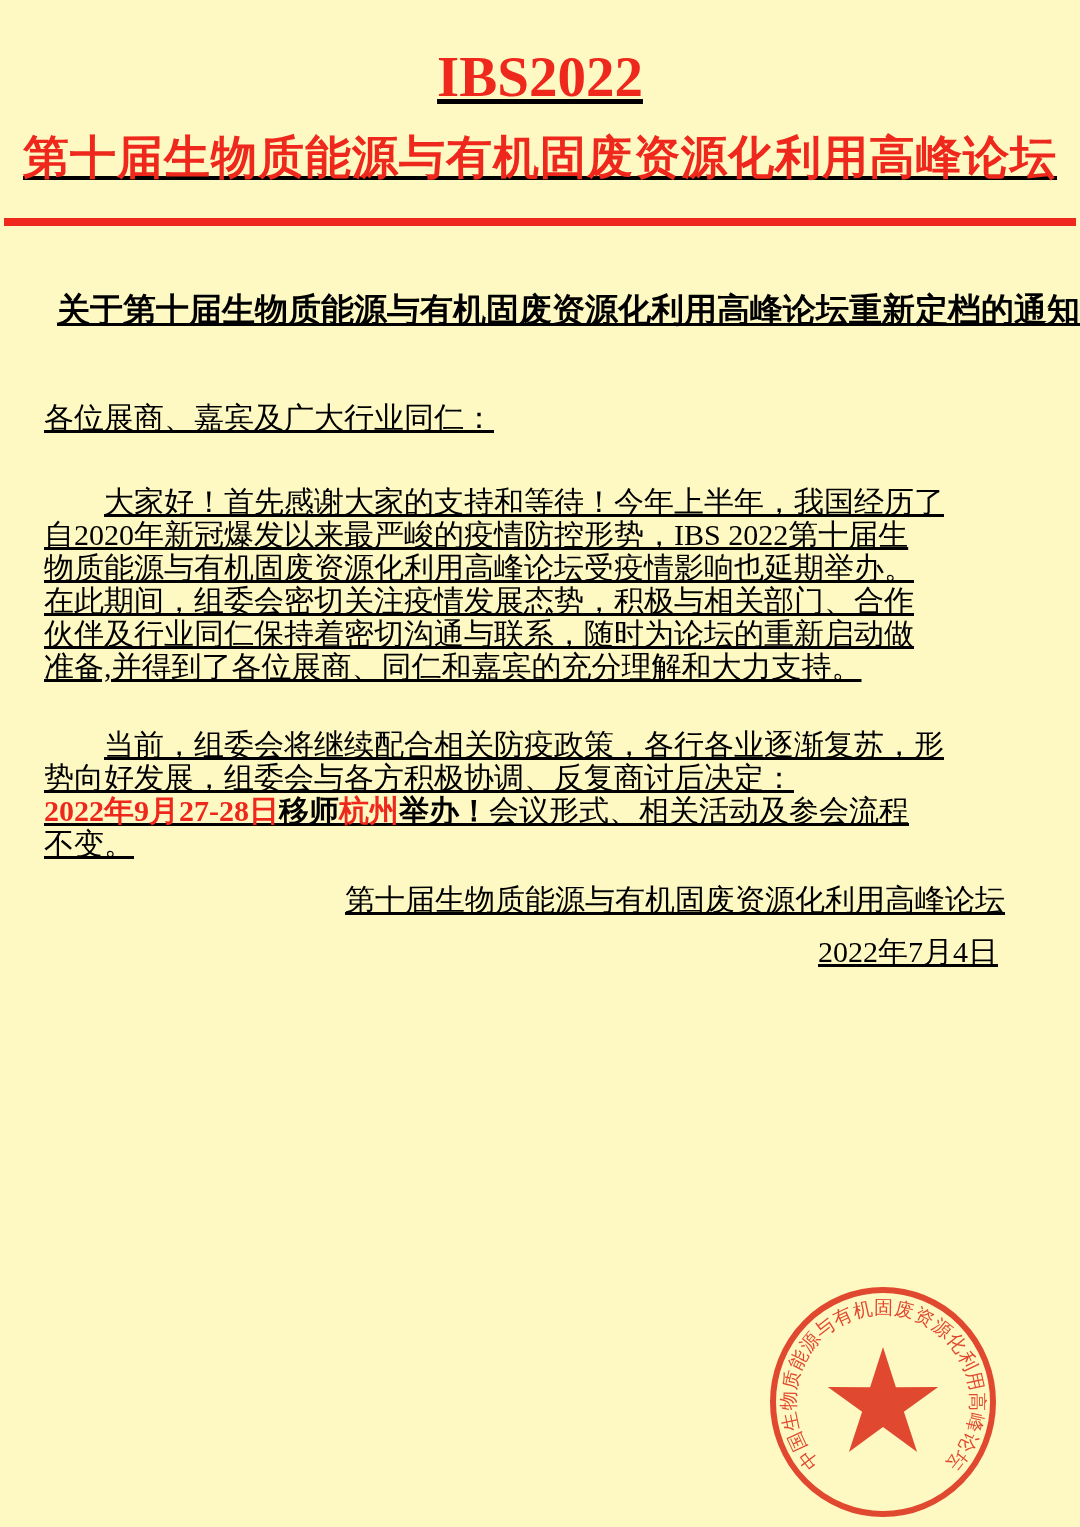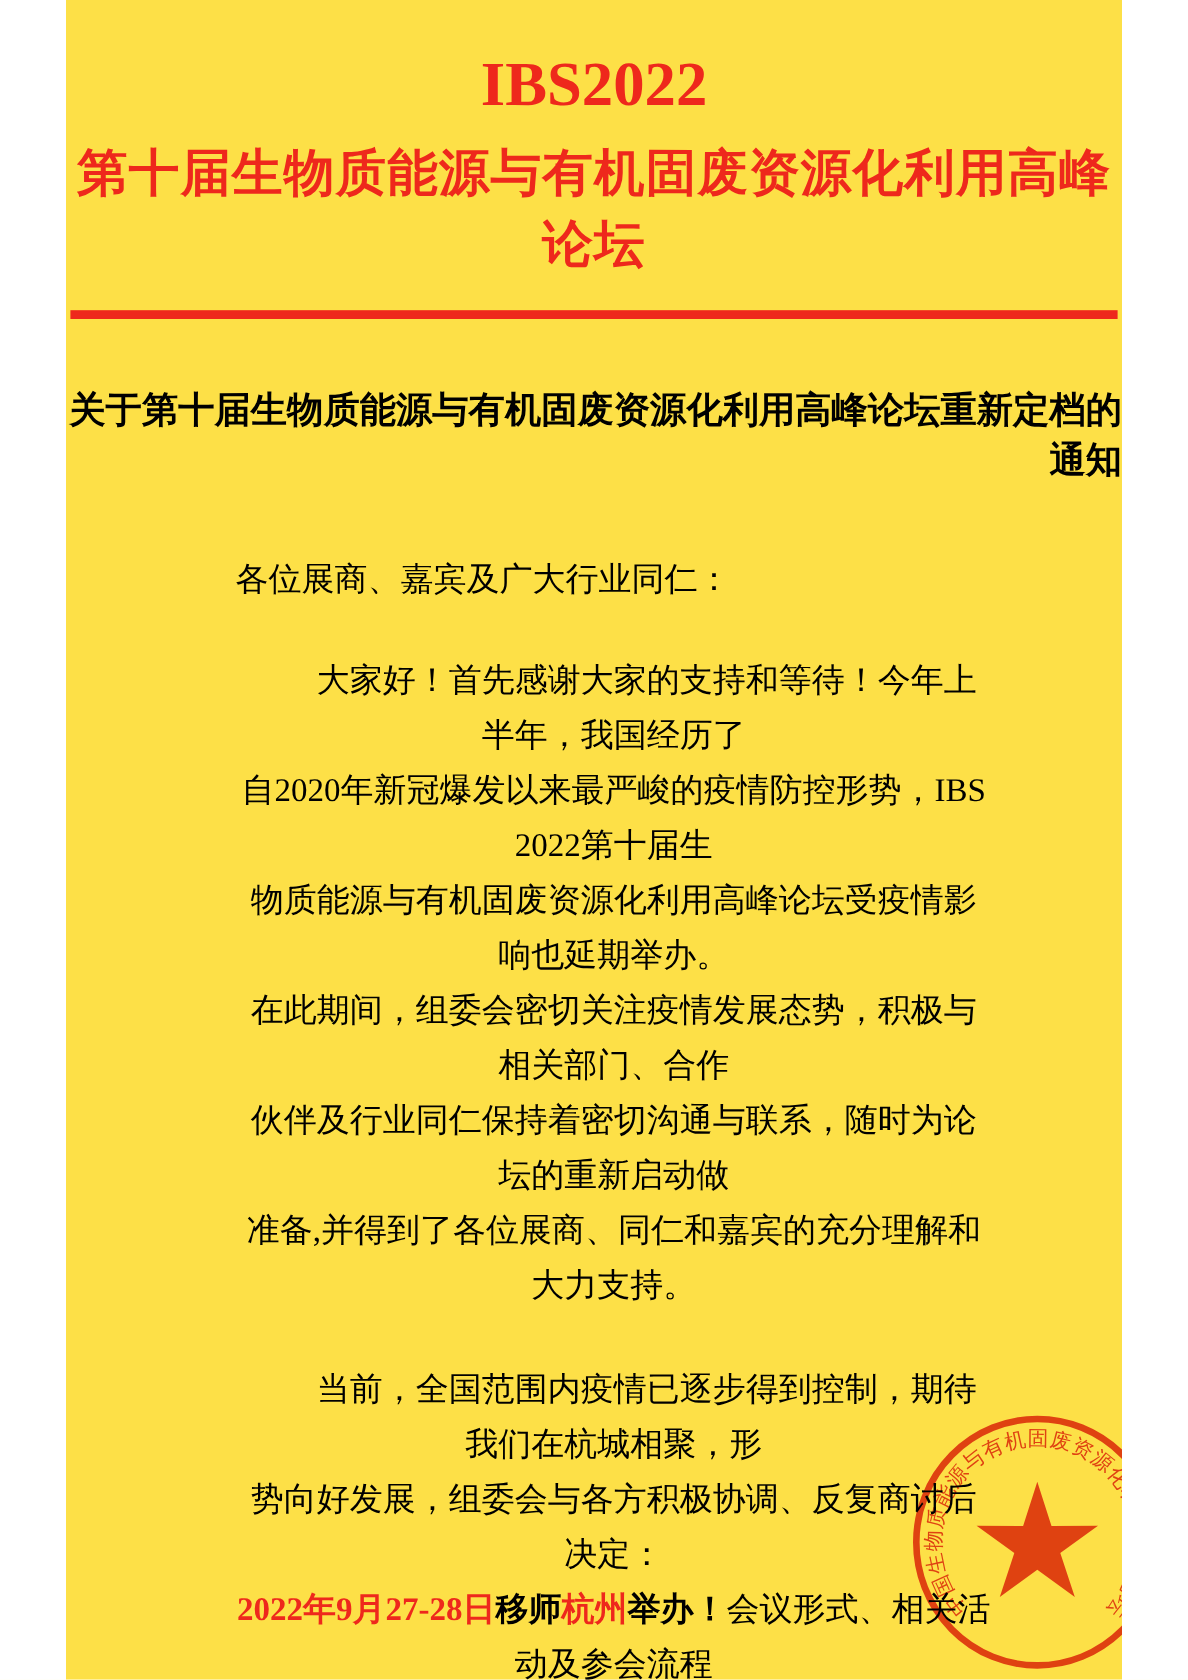--- a/index.html
+++ b/index.html
@@ -1,25 +1,26 @@
 <!DOCTYPE html>
 <html><head>
 <meta charset="utf-8">
 <style>
   * { margin: 0; padding: 0; box-sizing: border-box; }
   html, body { background: #ffffff; }
   .page {
     position: relative;
-    width: 960px;
+    width: 1080px;
     height: 1527px;
     margin: 0 auto;
-    background: #fde047;
+    background: #fef9c3;
     overflow: hidden;
     font-family: "Liberation Serif", "DejaVu Serif", serif;
     color: #000000;
+    text-decoration: underline;
   }
   .title-en {
     padding-top: 44px;
     text-align: center;
     font-size: 57px;
     line-height: 1.15;
     font-weight: 700;
     color: #ee281c;
     font-family: "Liberation Serif", "DejaVu Serif", serif;
   }
@@ -39,34 +40,33 @@
   }
   .notice-title {
     margin-top: 62px;
     text-align: right;
     font-size: 33px;
     line-height: 1.35;
     font-weight: 700;
     color: #000000;
   }
   .body-text {
-    padding: 0 118px;
+    padding: 0 44px;
     font-size: 30px;
     color: #000000;
-    margin-left: 36px;
   }
   .salutation {
     margin-top: 58px;
     line-height: 55px;
   }
   .para {
-    line-height: 50px;
+    line-height: 33px;
     white-space: pre-line;
     text-indent: 2em;
-    text-align: center;
+    text-align: left;
   }
   .para-1 { margin-top: 40px; }
   .para-2 { margin-top: 45px; }
   .para-3 { margin-top: 35px; }
   .b { font-weight: 700; }
   .red { color: #ee281c; }
   .footer {
     margin-top: 14px;
     text-align: right;
     font-size: 30px;
@@ -105,21 +105,21 @@
   </header>
 
   <main class="body-text">
     <p class="salutation">各位展商、嘉宾及广大行业同仁：</p>
     <p class="para para-1">大家好！首先感谢大家的支持和等待！今年上半年，我国经历了
 自2020年新冠爆发以来最严峻的疫情防控形势，IBS 2022第十届生
 物质能源与有机固废资源化利用高峰论坛受疫情影响也延期举办。
 在此期间，组委会密切关注疫情发展态势，积极与相关部门、合作
 伙伴及行业同仁保持着密切沟通与联系，随时为论坛的重新启动做
 准备,并得到了各位展商、同仁和嘉宾的充分理解和大力支持。</p>
-    <p class="para para-2"><span>当前，全国范围内疫情已逐步得到控制，期待我们在杭城相聚，形
+    <p class="para para-2"><span>当前，组委会将继续配合相关防疫政策，各行各业逐渐复苏，形
 势向好发展，组委会与各方积极协调、反复商讨后决定：
 </span><span class="b red">2022年9月27-28日</span><span class="b">移师</span><span class="b red">杭州</span><span class="b">举办！</span><span>会议形式、相关活动及参会流程
 不变。</span></p>
   </main>
 
   <footer class="footer">
     <div class="sig">第十届生物质能源与有机固废资源化利用高峰论坛</div>
     <div class="sig-date">2022年7月4日</div>
   </footer>
 

